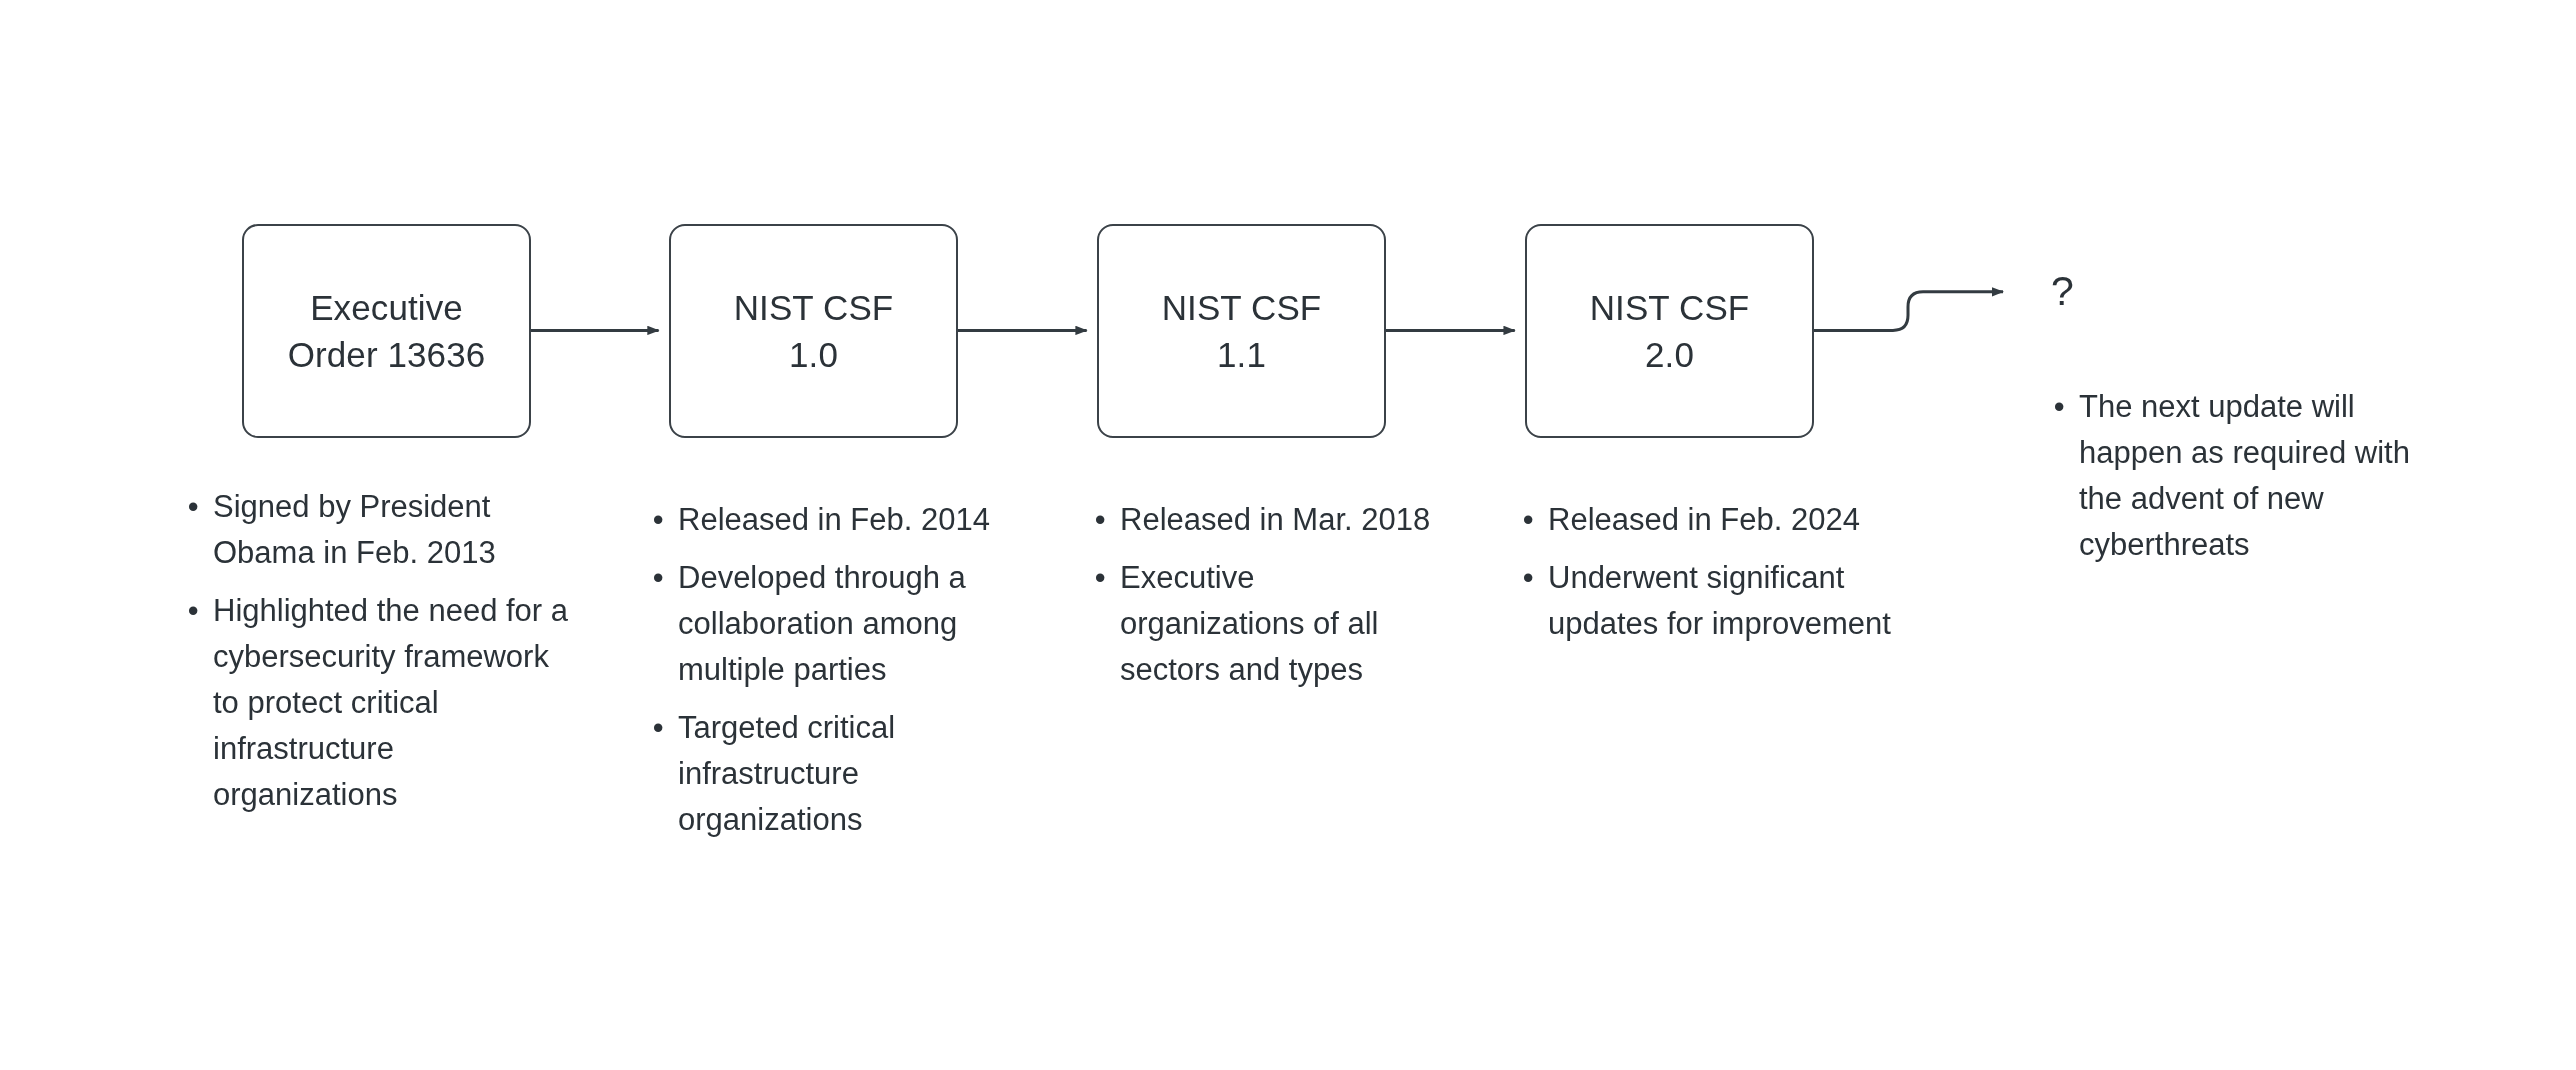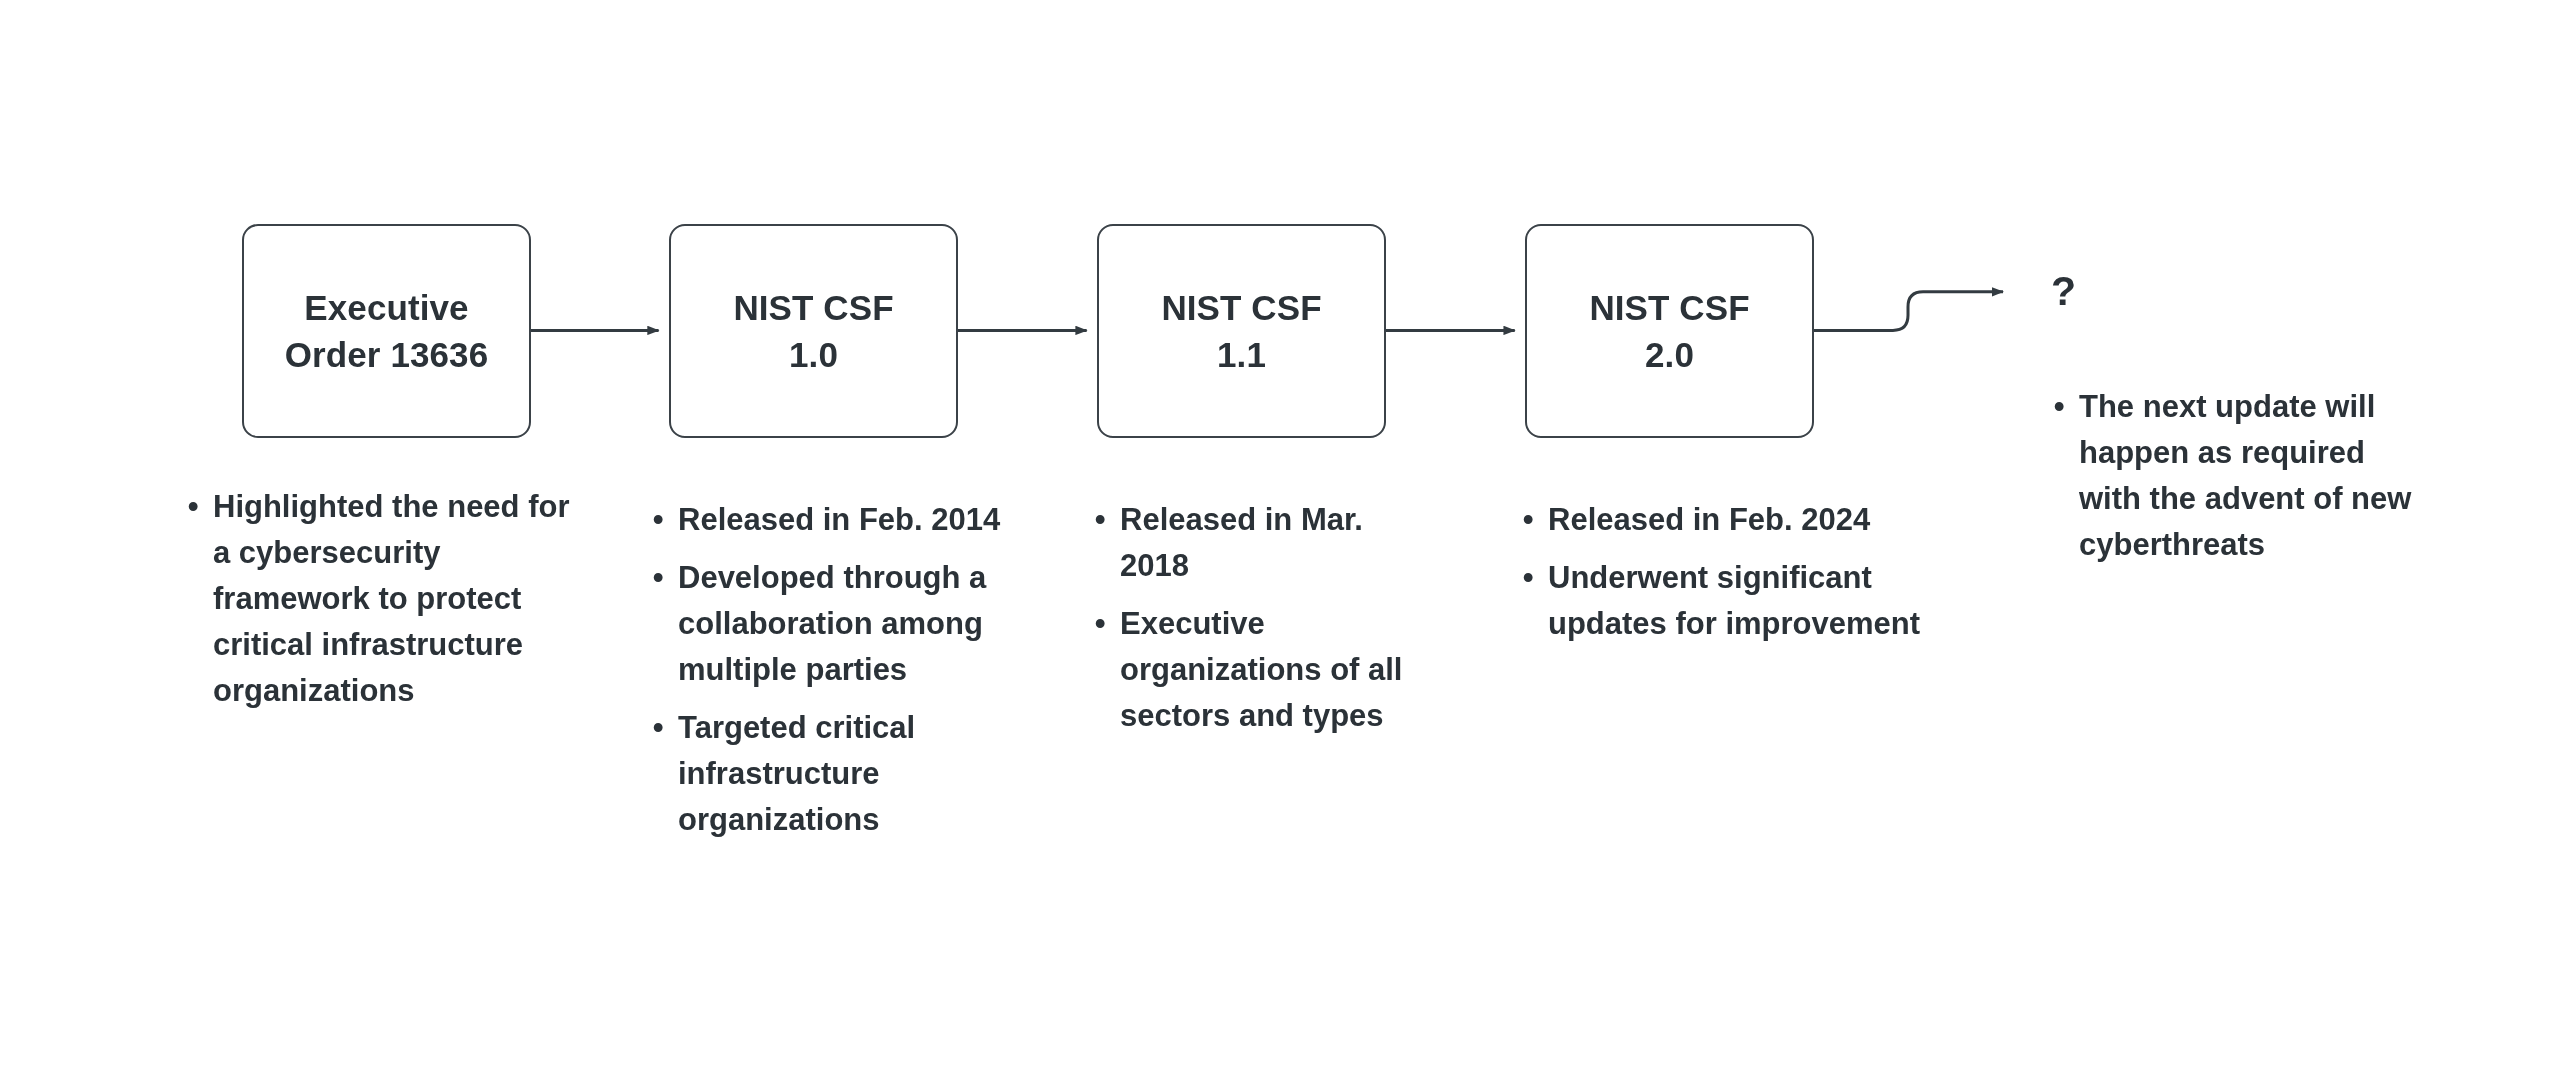--- a/index.html
+++ b/index.html
@@ -11,21 +11,20 @@
   body {
     font-family: "Liberation Sans", sans-serif;
     color: #2b3238;
   }
   #canvas {
     position: relative;
     width: 2576px;
     height: 1049px;
     background: #ffffff;
     overflow: hidden;
-    font-weight: bold;
   }
 
   
   .node-box {
     position: absolute;
     box-sizing: border-box;
     border: 2.8px solid #3b4248;
     border-radius: 16px;
     background: #ffffff;
     display: flex;
@@ -124,20 +123,21 @@
   </div>
 
   <div class="node-box" style="left:1525px; top:224px; width:289px; height:214px;">
     <div class="node-label">NIST CSF
 2.0</div>
   </div>
 
   <div class="qmark" style="left:2051px; top:271px;">?</div>
 
   <ul class="bullets" style="left:185px; top:472px; width:395px;">
+    <li>Signed by President Obama in Feb. 2013</li>
     <li>Highlighted the need for a cybersecurity framework to protect critical infrastructure organizations</li>
   </ul>
 
   <ul class="bullets" style="left:650px; top:485px; width:388px;">
     <li>Released in Feb. 2014</li>
     <li>Developed through a collaboration among multiple parties</li>
     <li>Targeted critical infrastructure organizations</li>
   </ul>
 
   <ul class="bullets" style="left:1092px; top:485px; width:348px;">

